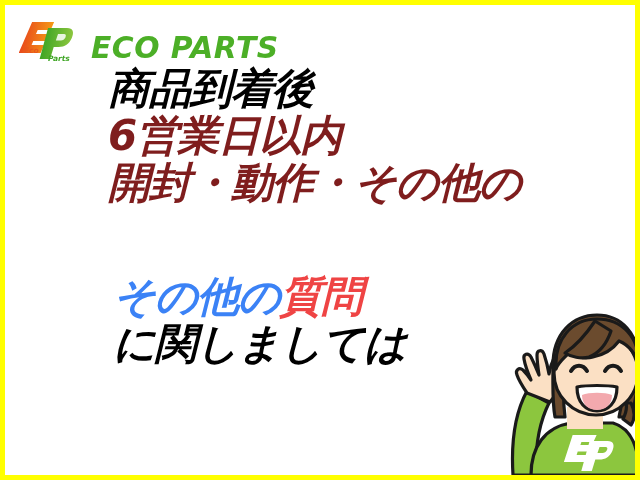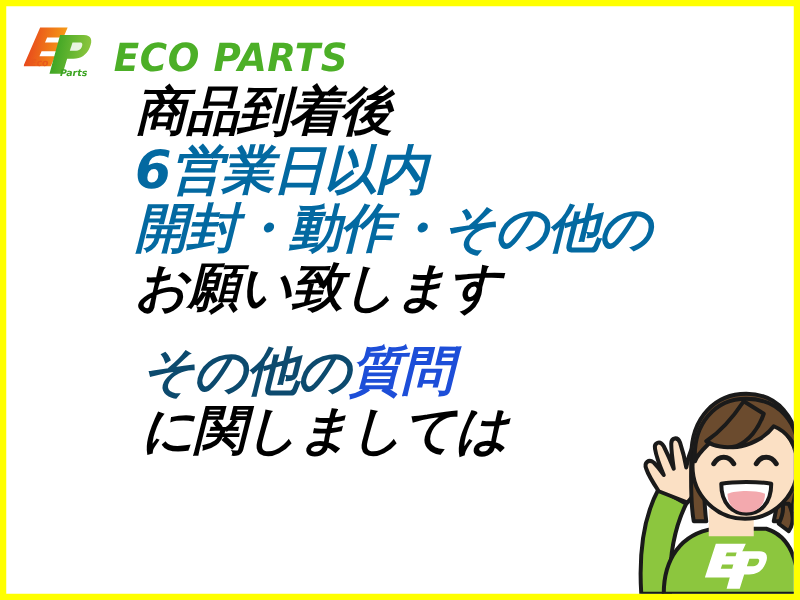--- a/index.html
+++ b/index.html
@@ -63,23 +63,23 @@
   .line {
     font-family: "DejaVu Sans", "Liberation Sans", sans-serif;
     font-weight: bold;
     font-size: 42px;
     line-height: 47px;
     white-space: nowrap;
     letter-spacing: -1px;
     color: #000000;
     font-style: italic;
   }
-  .line.red { color: #0369a1; }
-  .seg-red { color: #1d4ed8; }
-  .seg-black { color: #0c4a6e; }
+  .line.red { color: #7f1d1d; }
+  .seg-red { color: #ef4444; }
+  .seg-black { color: #3b82f6; }
 
   
   #mascot {
     position: absolute;
     left: 448px;
     top: 302px;
     width: 190px;
     height: 176px;
   }
   #mascot svg { display: block; }
@@ -118,21 +118,20 @@
       </svg>
     </div>
 
     <div id="brand-word">ECO PARTS</div>
   </div>
 
   <div id="msg-block-a">
     <div class="line">商品到着後</div>
     <div class="line red">6営業日以内</div>
     <div class="line red">開封・動作・その他の</div>
-    <div class="line">お願い致します</div>
   </div>
 
   <div id="msg-block-b">
     <div class="line"><span class="seg-black">その他の</span><span class="seg-red">質問</span></div>
 
     <div class="line">に関しましては</div>
 
 
   </div>
 

